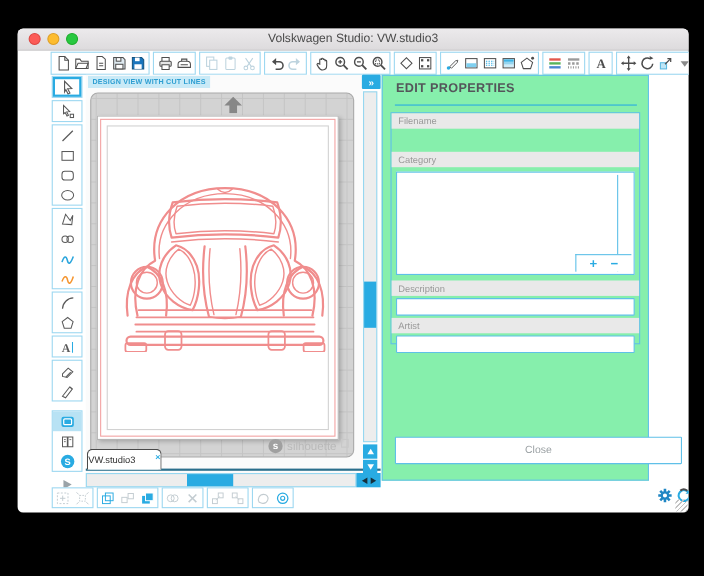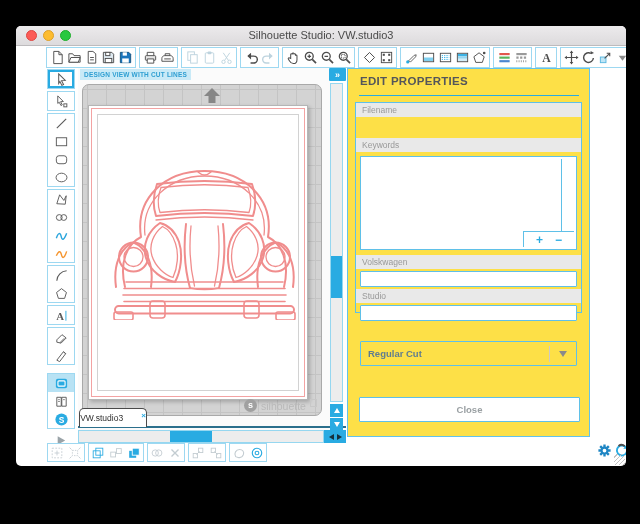--- a/index.html
+++ b/index.html
@@ -49,36 +49,36 @@
   .varrow{position:absolute;left:314px;width:13px;height:13px;background:#29abe2;display:flex;align-items:center;justify-content:center;}
   .varrow.up{top:378px;} .varrow.dn{top:392px;}
   .tri-up{width:0;height:0;border-left:3.5px solid transparent;border-right:3.5px solid transparent;border-bottom:5px solid #fff;}
   .tri-dn{width:0;height:0;border-left:3.5px solid transparent;border-right:3.5px solid transparent;border-top:5px solid #fff;}
   .htrack{position:absolute;left:62px;top:404px;width:246px;height:13px;background:#ededed;border:1px solid #96d7f0;box-sizing:border-box;}
   .hthumb{position:absolute;left:154px;top:405px;width:42px;height:11px;background:#29abe2;}
   .harrows{position:absolute;left:308px;top:404px;width:22px;height:13px;background:#29abe2;display:flex;align-items:center;justify-content:center;gap:3px;}
   .tri-l{width:0;height:0;border-top:3.5px solid transparent;border-bottom:3.5px solid transparent;border-right:5px solid #16303c;}
   .tri-r{width:0;height:0;border-top:3.5px solid transparent;border-bottom:3.5px solid transparent;border-left:5px solid #16303c;}
   
-  .panel{position:absolute;left:331px;top:42px;width:243px;height:369px;background:#fde047;border:1px solid #63c2ea;box-sizing:border-box;}
+  .panel{position:absolute;left:331px;top:42px;width:243px;height:369px;background:#86efac;border:1px solid #63c2ea;box-sizing:border-box;}
   .ptitle{position:absolute;left:12px;top:6px;font-size:11.5px;font-weight:bold;color:#54565a;letter-spacing:.3px;}
   .punder{position:absolute;left:11px;top:26px;right:10px;height:1px;background:#29abe2;}
   .pbox{position:absolute;left:7px;top:33px;width:227px;height:211px;border:1px solid #5fc0e8;box-sizing:border-box;}
   .bar{position:absolute;left:0;width:225px;height:14px;background:#e9e9e9;color:#999;font-size:8.5px;line-height:14px;padding-left:6px;box-sizing:border-box;}
   .pinput{position:absolute;left:4px;width:217px;height:16px;border:1px solid #5fc0e8;font-family:"Liberation Sans","DejaVu Sans",sans-serif;font-size:10px;font-weight:600;color:#3c3c3c;padding:0 4px;box-sizing:border-box;border-radius:1px;}
   .kwbox{position:absolute;left:4px;top:53px;width:217px;height:94px;border:1px solid #5fc0e8;box-sizing:border-box;background:#fff;}
   .kwta{position:absolute;inset:2px 14px 2px 2px;border:none;resize:none;outline:none;border-right:1px solid #5fc0e8;font-family:inherit;}
   .kwpm{position:absolute;right:2px;bottom:2px;width:50px;height:15px;border-top:1px solid #5fc0e8;border-left:1px solid #5fc0e8;display:flex;align-items:center;justify-content:space-evenly;background:#fff;}
   .kwbtn{color:#29abe2;font-size:12px;font-weight:bold;line-height:12px;border:none;background:none;padding:0;}
   .select{position:absolute;left:4px;top:238px;width:217px;height:25px;border:1px solid #5fc0e8;box-sizing:border-box;display:flex;align-items:center;border-radius:1px;}
   .selval{font-size:9.5px;font-weight:bold;color:#607d8f;padding-left:7px;flex:1;}
   .selsep{width:1px;height:16px;background:#c9c9c9;}
   .selarr{width:26px;display:flex;align-items:center;justify-content:center;}
   .tri-sel{width:0;height:0;border-left:4.5px solid transparent;border-right:4.5px solid transparent;border-top:6px solid #8a8a8a;}
-  .closebtn{position:absolute;left:11px;top:328px;width:221px;height:25px;border:1px solid #5fc0e8;background:#fff;color:#9aa0a3;font-size:9.5px;font-family:inherit;border-radius:1px;font-weight:bold;}
+  .closebtn{position:absolute;left:11px;top:328px;width:261px;height:25px;border:1px solid #5fc0e8;background:#fff;color:#9aa0a3;font-size:9.5px;font-family:inherit;border-radius:1px;}
   
   .bottombar{position:absolute;left:31px;top:417px;display:flex;gap:3px;align-items:center;}
   .bgroup{border:1px solid #9dd8f1;display:flex;align-items:center;padding:1px;gap:2px;background:#fff;}
   .bbtn{width:16px;height:15px;border:none;background:none;padding:0;display:flex;align-items:center;justify-content:center;color:#c3ccd1;}
   .bbtn svg{width:14px;height:14px;display:block;}
   .bbtn.blu{color:#29abe2;}
   
   .gearbtn{position:absolute;left:581px;top:417px;width:15px;height:15px;border:none;background:none;padding:0;color:#1f86c4;}
   .syncbtn{position:absolute;left:598px;top:417px;width:15px;height:15px;border:none;background:none;padding:0;color:#29abe2;}
   .grip{position:absolute;left:598px;top:428px;width:11px;height:11px;background:repeating-linear-gradient(135deg,transparent 0 2px,#c2c2c2 2px 3px);}
@@ -339,21 +339,21 @@
       </symbol>
   </defs>
 </svg>
 
 <div class="window">
 
   <div class="titlebar">
     <span class="tl red"></span>
     <span class="tl yel"></span>
     <span class="tl grn"></span>
-    <div class="wtitle">Silhouette Studio: VW.studio3</div>
+    <div class="wtitle">Volskwagen Studio: VW.studio3</div>
   </div>
 
   <div class="toolbar">
     <div class="tgroup">
       <button class="tbtn">
           <svg>
             <use href="#t-new"></use>
           </svg>
         </button>
       <button class="tbtn">
@@ -710,39 +710,32 @@
   <div class="harrows">
     <span class="tri-l"></span>
     <span class="tri-r"></span>
   </div>
 
   <div class="panel">
     <div class="ptitle">EDIT PROPERTIES</div>
     <div class="punder"></div>
     <div class="pbox">
       <div class="bar" style="top:0">Filename</div>
-      <div class="bar" style="top:35px">Keywords</div>
+      <div class="bar" style="top:35px">Category</div>
       <div class="kwbox">
         <textarea class="kwta" style=""></textarea>
         <div class="kwpm">
           <button class="kwbtn">+</button>
           <button class="kwbtn">−</button>
         </div>
       </div>
-      <div class="bar" style="top:152px">Volskwagen</div>
+      <div class="bar" style="top:152px">Description</div>
       <input class="pinput" style="top: 168px;" type="text" value="">
-      <div class="bar" style="top:186px">Studio</div>
+      <div class="bar" style="top:186px">Artist</div>
       <input class="pinput" style="top: 202px;" type="text" value="">
-      <div class="select">
-        <span class="selval">Regular Cut</span>
-        <span class="selsep"></span>
-        <span class="selarr">
-            <span class="tri-sel"></span>
-          </span>
-      </div>
     </div>
     <button class="closebtn">Close</button>
   </div>
 
   <div class="bottombar">
     <div class="bgroup">
       <button class="bbtn">
           <svg>
             <use href="#b-grpin"></use>
           </svg>

